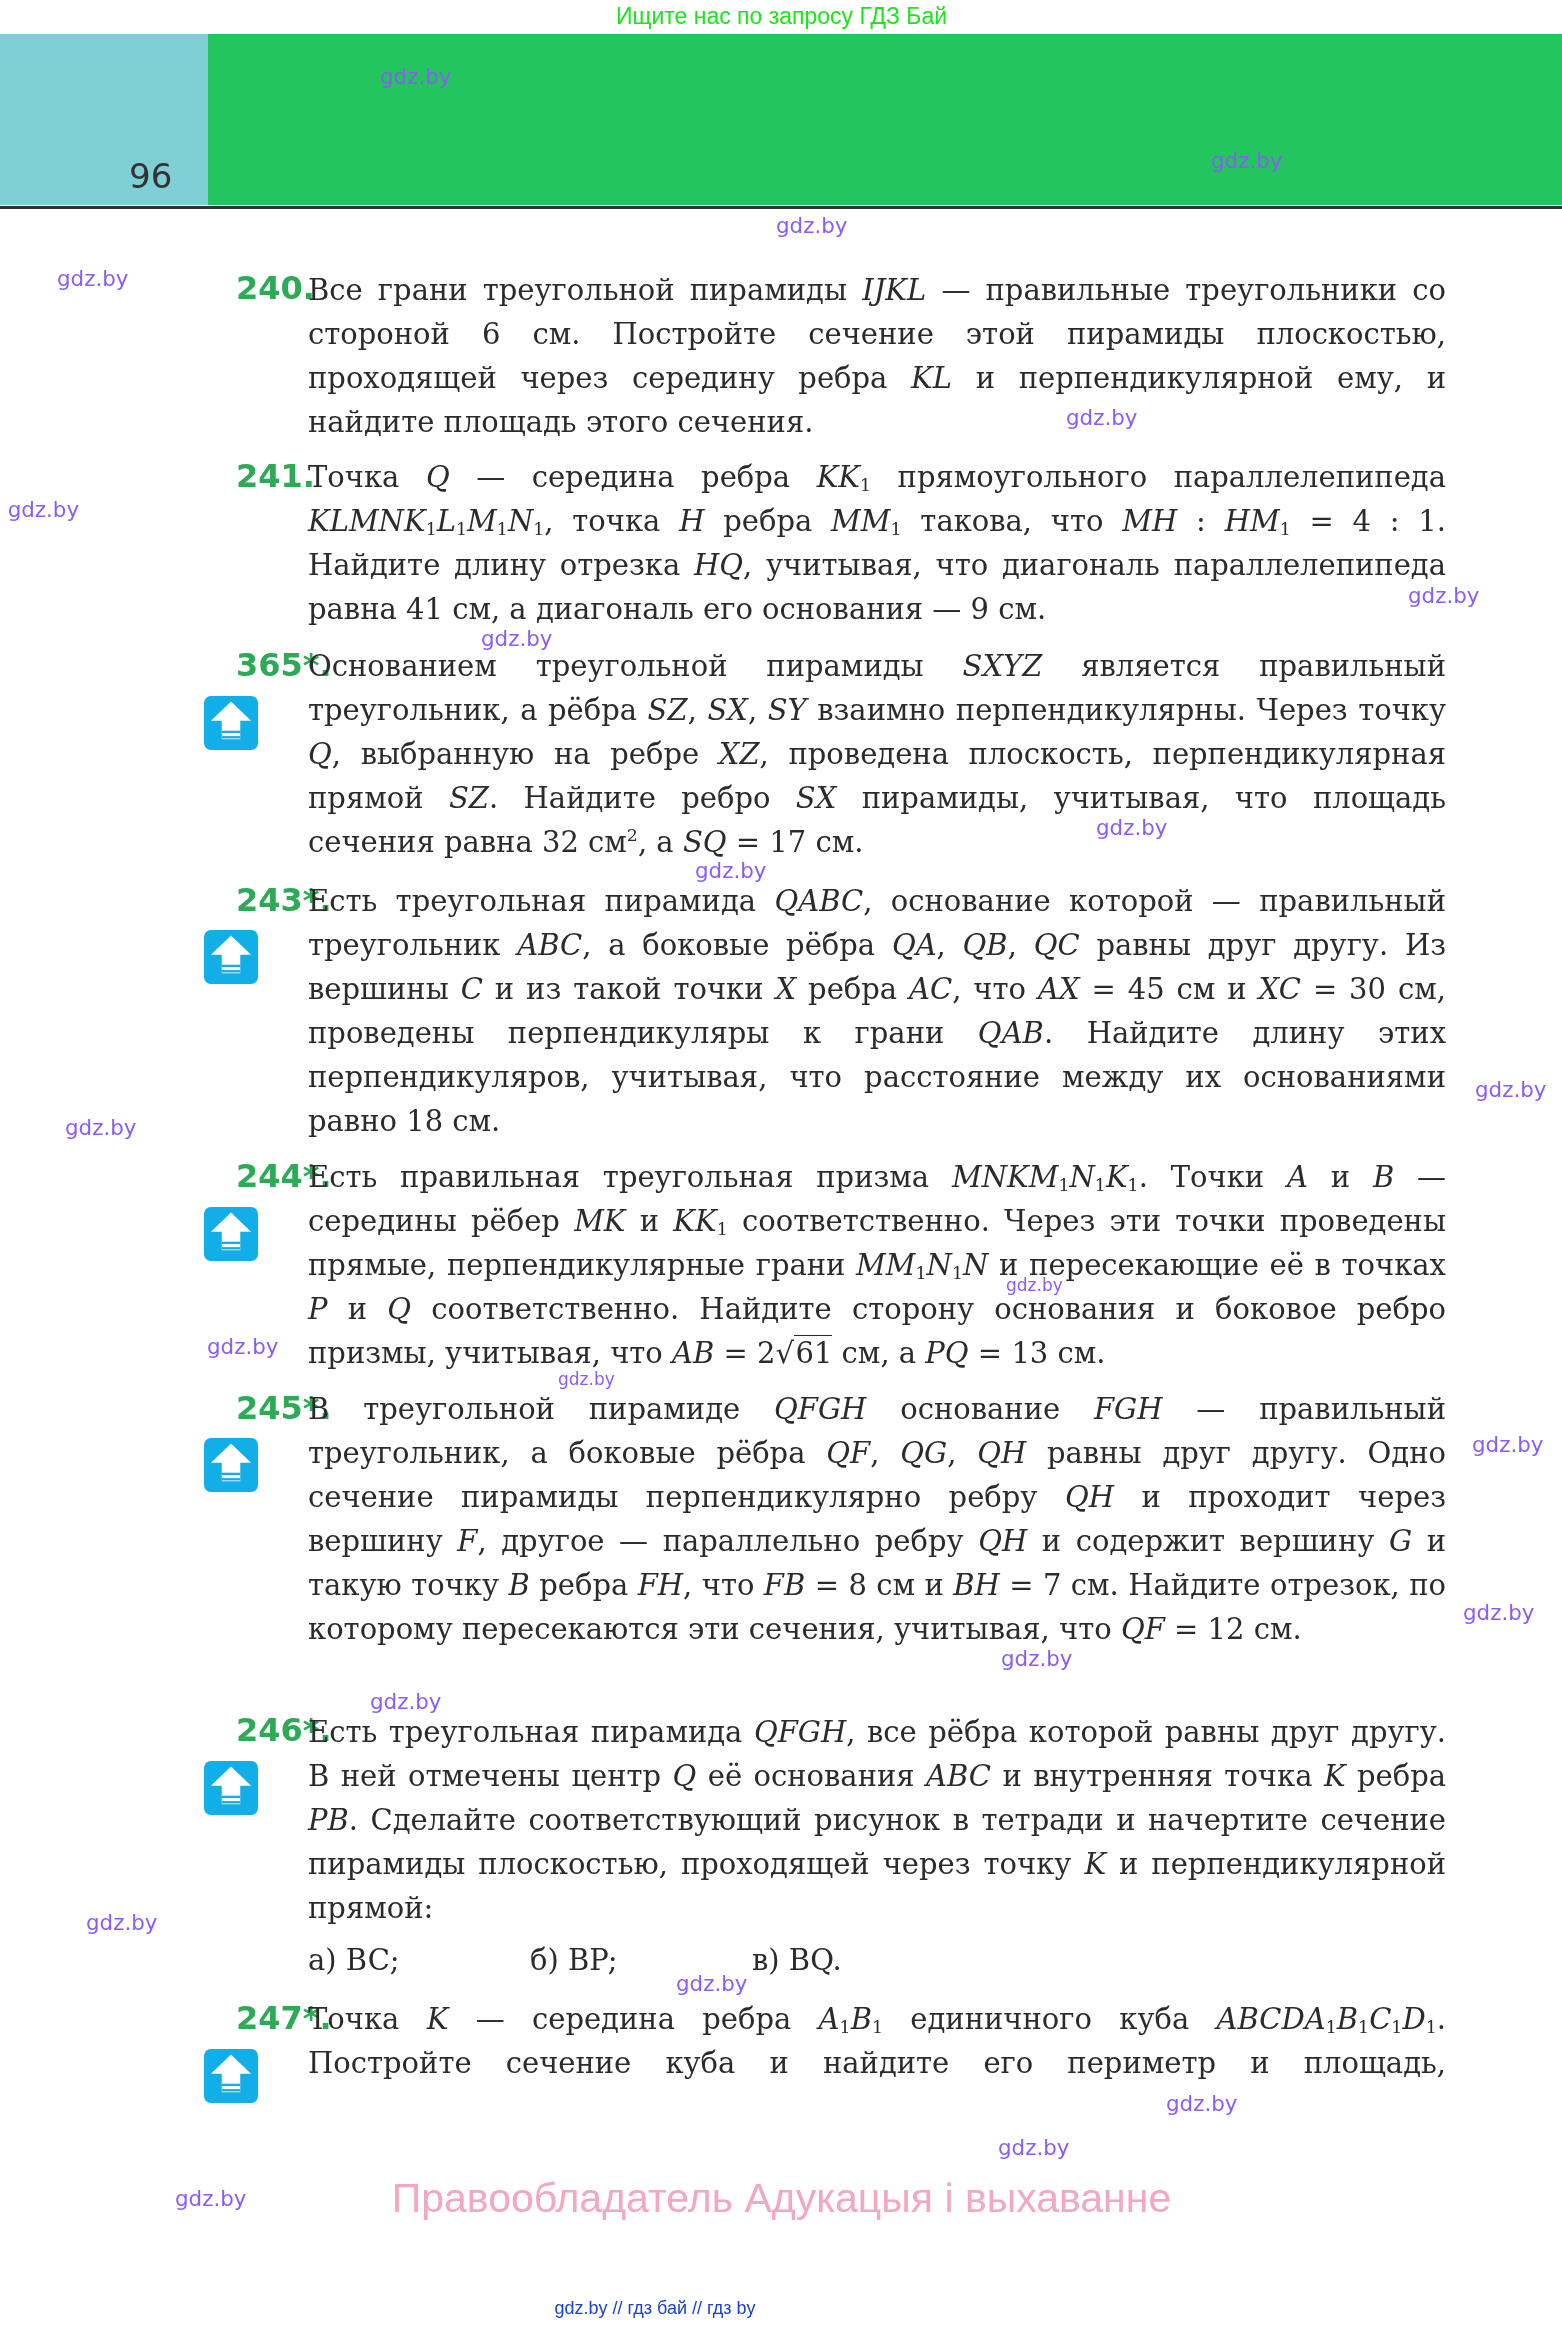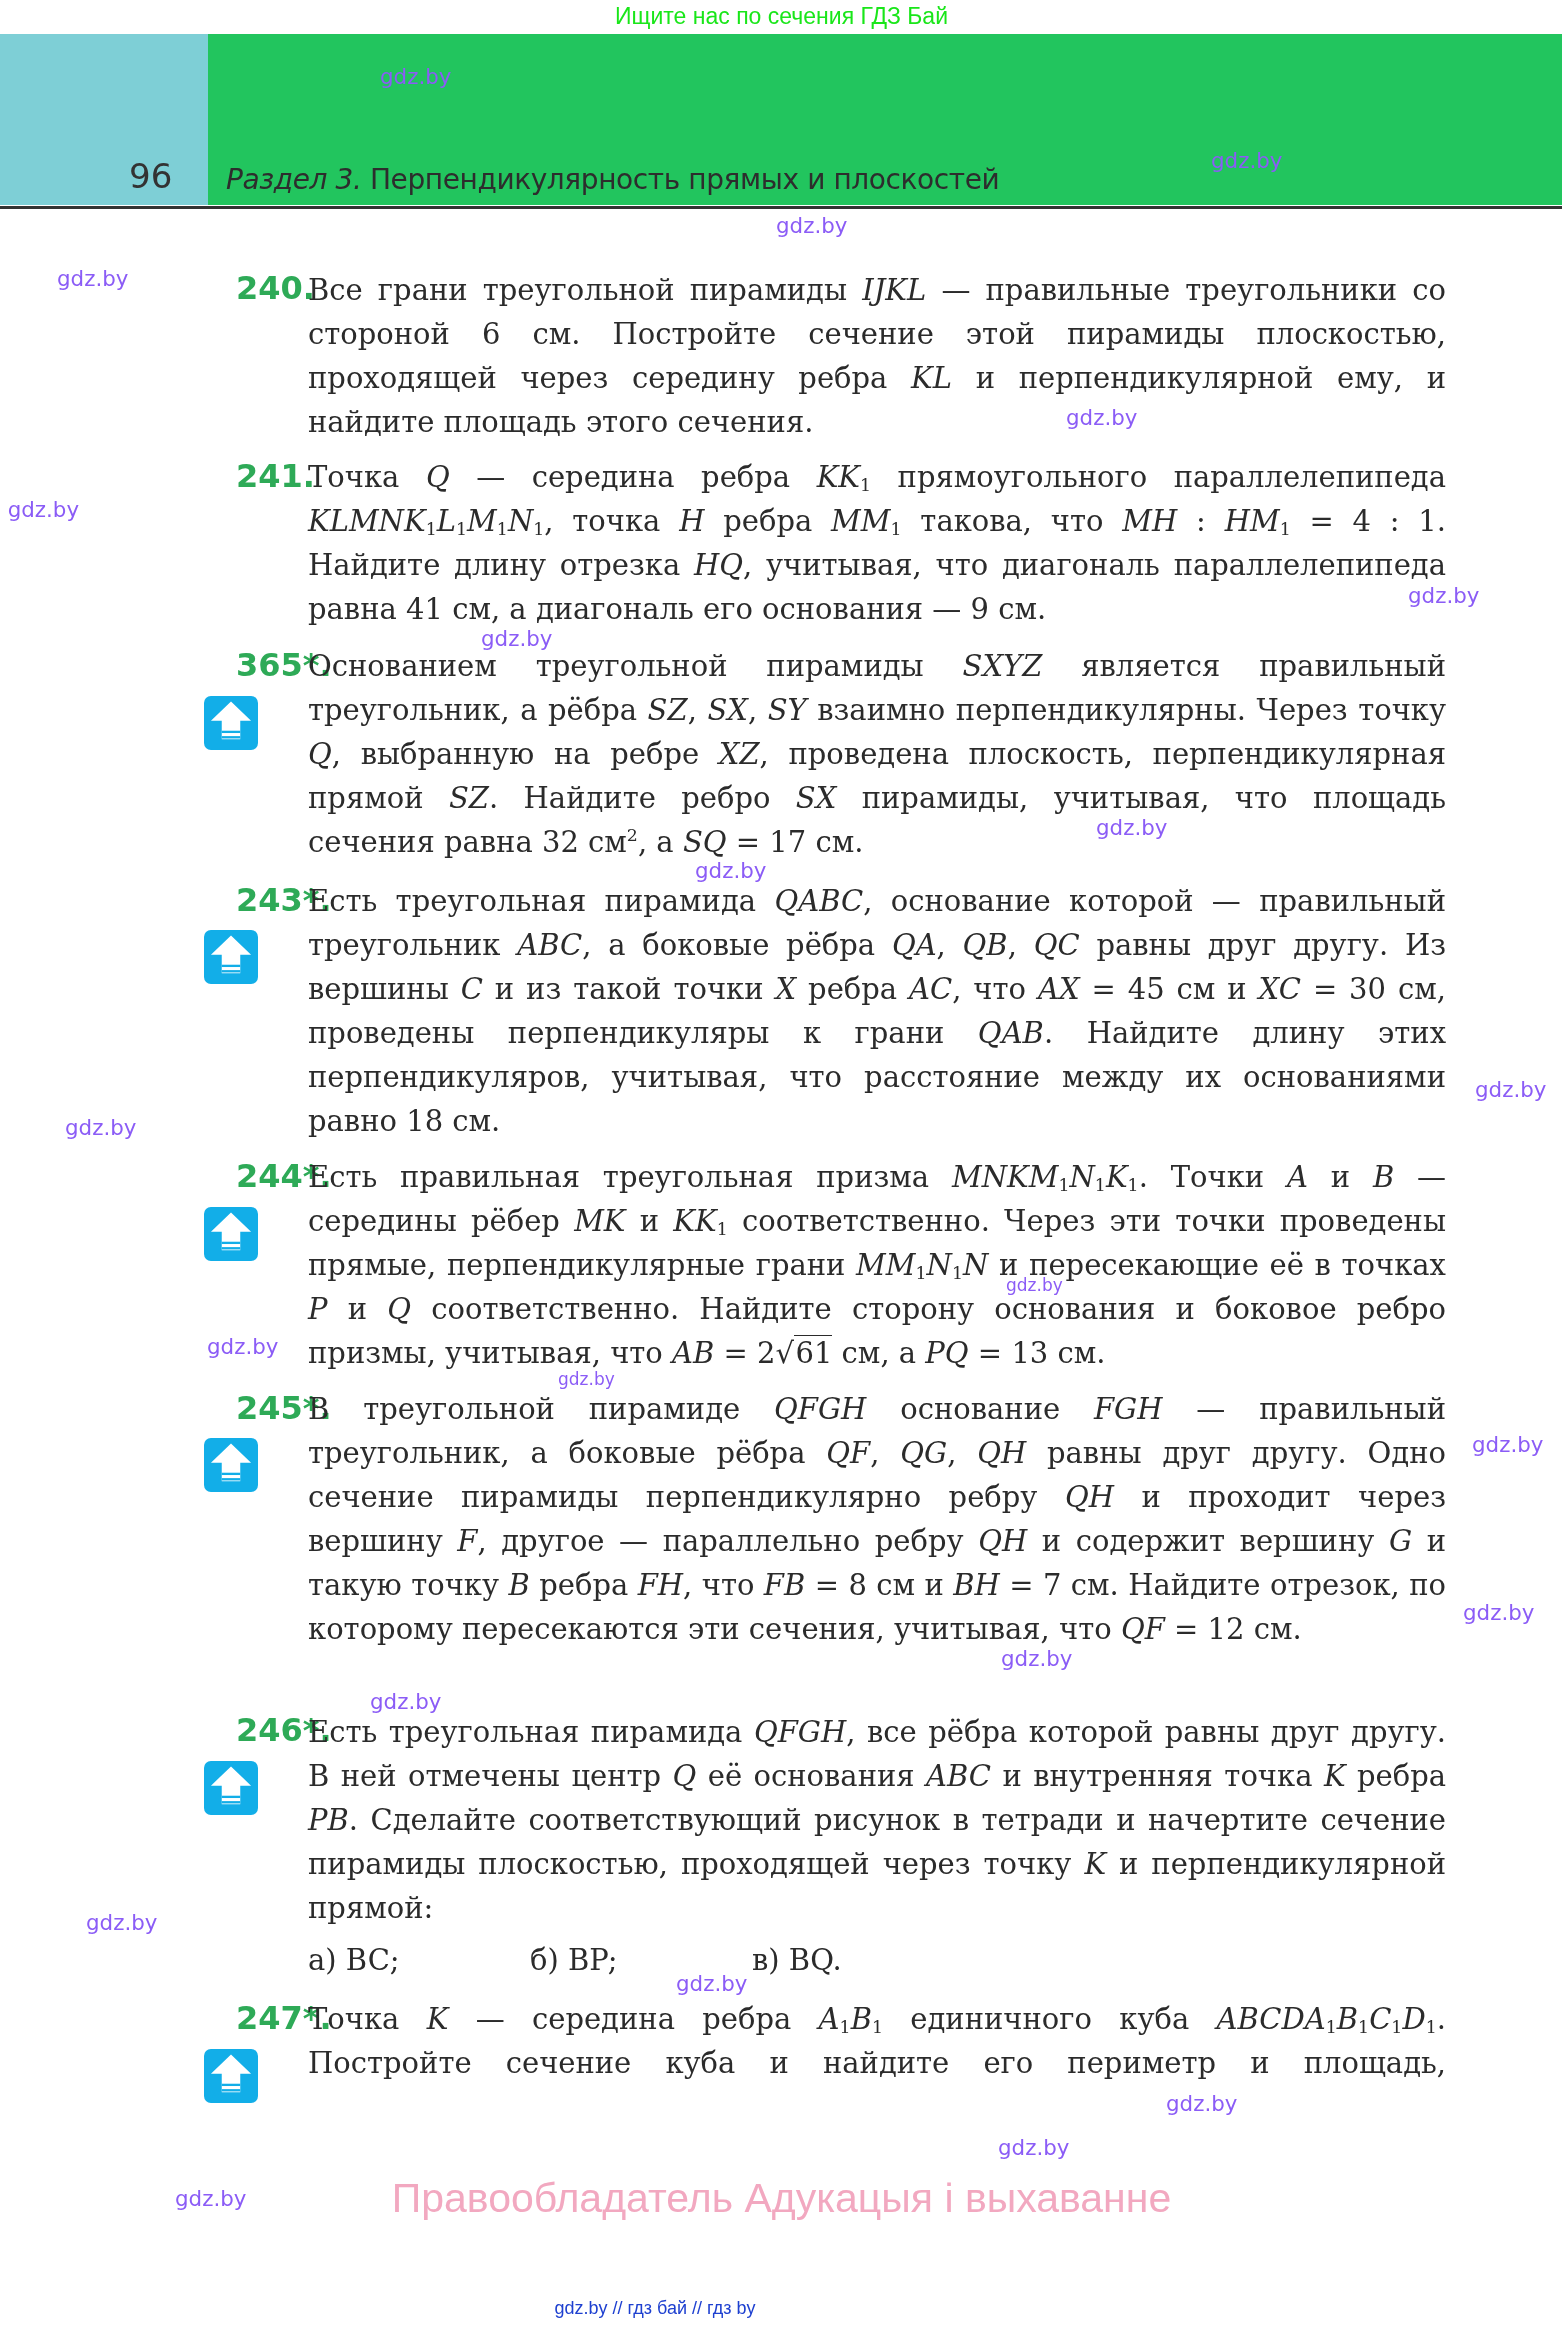--- a/index.html
+++ b/index.html
@@ -21,26 +21,25 @@
   .icon { position:absolute; left:204px; width:54px; height:54px; border-radius:6.9px; background:#12aee8; }
   .icon svg { position:absolute; left:0; top:0; }
   .opts span { display:inline-block; }
   .footer-owner { position:absolute; top:2175px; left:0; width:1563px; text-align:center; font-family:"Liberation Sans", sans-serif; font-size:41px; color:#f2a8c0; }
   .footer-links { position:absolute; top:2298px; left:0; width:1310px; text-align:center; font-family:"Liberation Sans", sans-serif; font-size:18px; color:#1e40d0; }
   .sqrt { border-top:1.5px solid #2b2b2b; padding-left:1.5px;margin-top:32px; }
 </style>
 </head>
 <body>
 
-<div class="banner">Ищите нас по сечения ГДЗ Бай</div>
+<div class="banner">Ищите нас по запросу ГДЗ Бай</div>
 
 <div class="header">
   <div class="numblock"></div>
   <div class="pagenum">96</div>
-  <div class="title"><i>Раздел 3.</i><span> Перпендикулярность прямых и плоскостей</span></div>
 </div>
 <div class="header-rule"></div>
 
 <div class="pnum" style="top:269px">240.</div>
 <div class="ptext" style="top:268px">Все грани треугольной пирамиды <i>IJKL</i> — правильные треугольники со стороной 6 см. Постройте сечение этой пирамиды плоскостью, проходящей через середину ребра <i>KL</i> и перпендикулярной ему, и найдите площадь этого сечения.</div>
 
 <div class="pnum" style="top:457px">241.</div>
 <div class="ptext" style="top:455px">Точка <i>Q</i> — середина ребра <i>KK</i><sub>1</sub> прямоугольного параллелепипеда <i>KLMNK</i><sub>1</sub><i>L</i><sub>1</sub><i>M</i><sub>1</sub><i>N</i><sub>1</sub>, точка <i>H</i> ребра <i>MM</i><sub>1</sub> такова, что <i>MH</i> : <i>HM</i><sub>1</sub> = 4 : 1. Найдите длину отрезка <i>HQ</i>, учитывая, что диагональ параллелепипеда равна 41 см, а диагональ его основания — 9 см.</div>
 
 <div class="pnum" style="top:646px">365*.</div>

